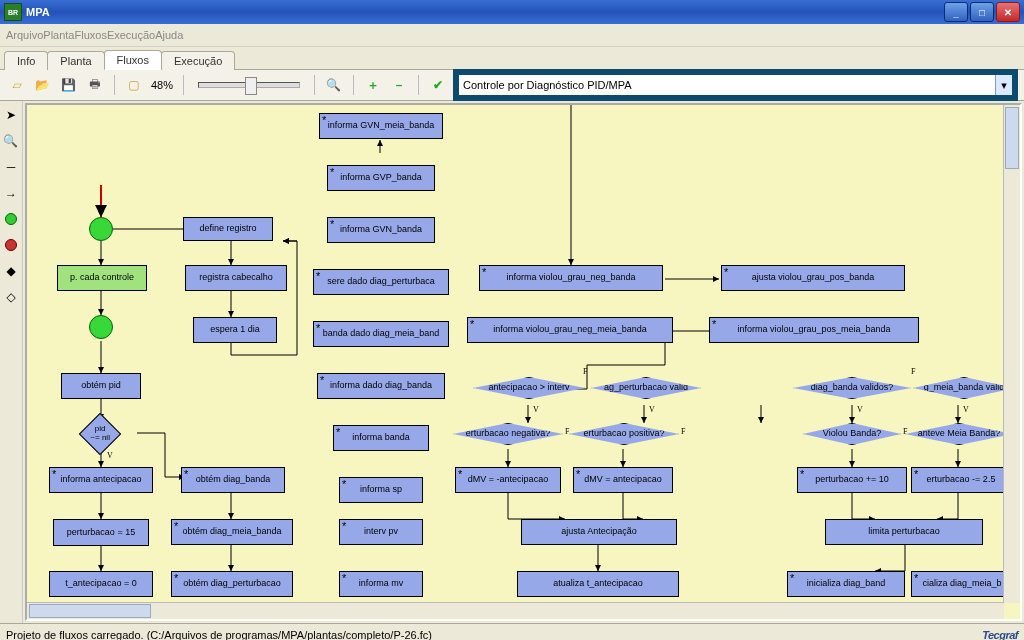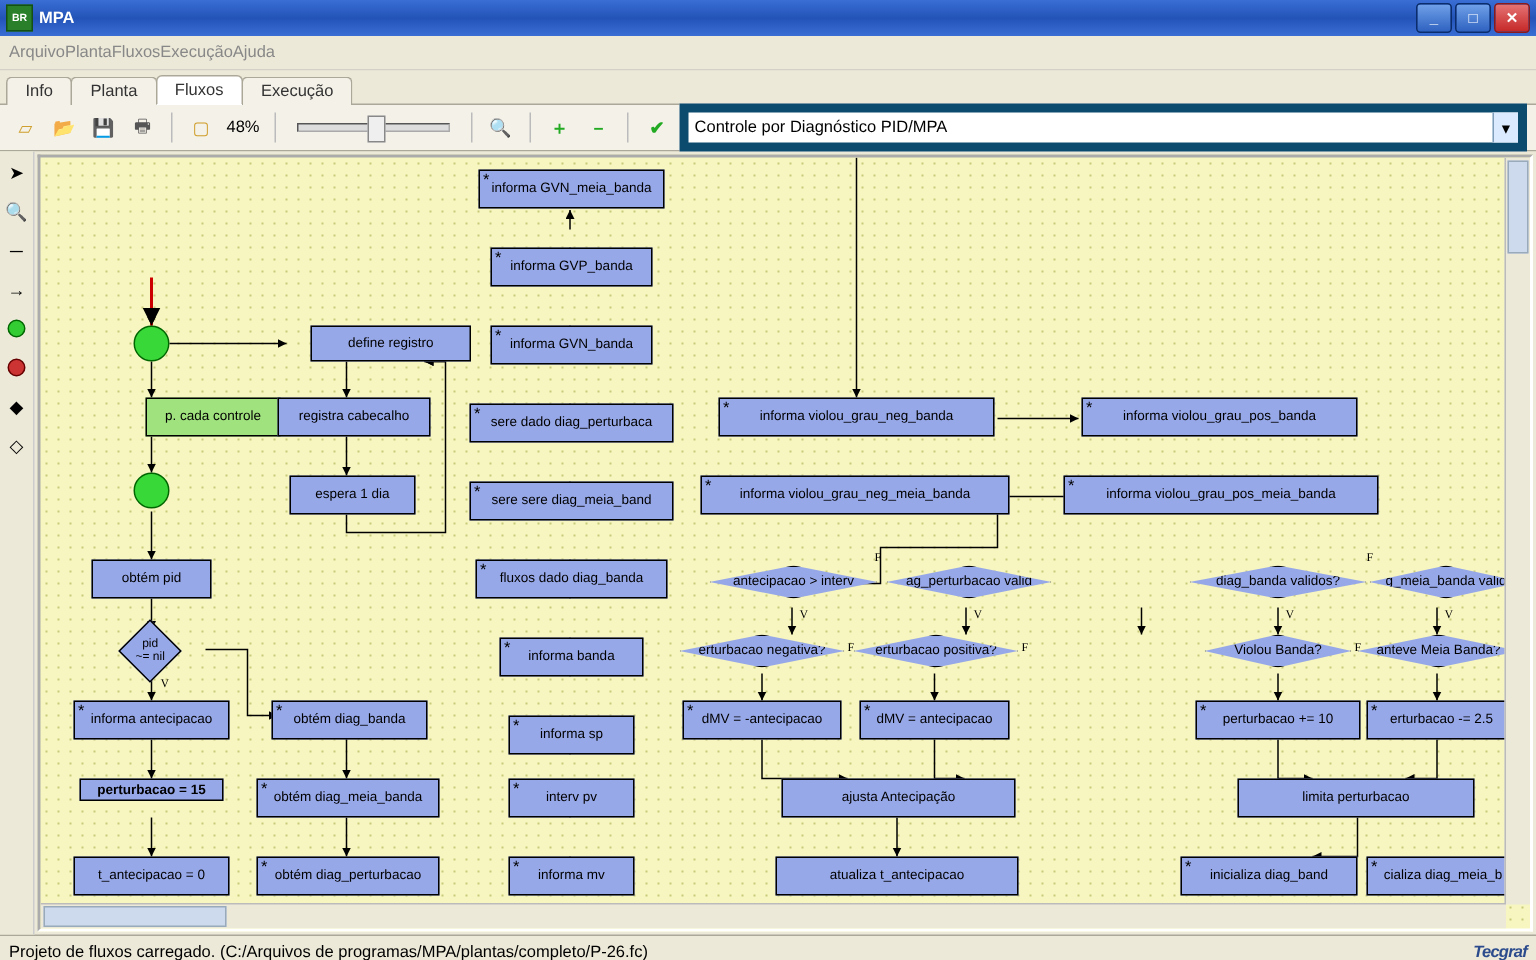--- a/index.html
+++ b/index.html
@@ -31,21 +31,21 @@
   .sidetools{width:22px;background:#ece9d8;display:flex;flex-direction:column;align-items:center;padding-top:4px;gap:6px;border-right:1px solid #ccc;}
   .stool{width:18px;height:18px;display:flex;align-items:center;justify-content:center;font-size:12px;border:1px solid transparent;}
   .canvaswrap{flex:1;position:relative;border:2px inset #fff;margin:2px;background:radial-gradient(circle,#c9c97a 0.5px,transparent 0.5px) 0 0/8px 8px,#f7f6c0;overflow:hidden;}
   .scroll-v{position:absolute;right:0;top:0;bottom:16px;width:16px;background:#ece9d8;border-left:1px solid #bbb;}
   .scroll-v .thumb{position:absolute;top:2px;left:1px;right:1px;height:60px;background:#cdd9ec;border:1px solid #9ab;}
   .scroll-h{position:absolute;left:0;right:16px;bottom:0;height:16px;background:#ece9d8;border-top:1px solid #bbb;}
   .scroll-h .thumb{position:absolute;left:2px;top:1px;bottom:1px;width:120px;background:#cdd9ec;border:1px solid #9ab;}
   
   .node{position:absolute;box-sizing:border-box;display:flex;align-items:center;justify-content:center;text-align:center;padding:2px 4px;font-size:9px;line-height:1.1;font-family:"Segoe Script","Comic Sans MS",Arial;}
   .box{background:#97a8e8;border:1px solid #000;}
-  .gbox{background:#a0e27e;border:1px solid #000;margin-left:40px;}
+  .gbox{background:#a0e27e;border:1px solid #000;}
   .asterisk{position:absolute;left:2px;top:0;font-size:11px;font-family:Arial;}
   .circle{width:24px;height:24px;border-radius:50%;background:#39d839;border:1px solid #060;}
   .diamond{background:#97a8e8;border:1px solid #000;transform:rotate(45deg);}
   .diamond span{transform:rotate(-45deg);display:block;font-size:8px;}
   .link{position:absolute;pointer-events:none;}
   .vlabel{position:absolute;font-size:8px;font-family:"Segoe Script","Comic Sans MS";}
   
   .statusbar{height:22px;border-top:1px solid #aca899;background:#ece9d8;display:flex;align-items:center;padding:0 6px;font-size:11px;justify-content:space-between;}
   .logo{font-weight:bold;font-style:italic;color:#2b4b8c;letter-spacing:-0.5px;}
 </style>
@@ -206,28 +206,28 @@
 
     <div class="node diamond" style="left:58px;top:314px;width:30px;height:30px;">
         <span>pid ~= nil</span>
       </div>
     <div class="vlabel" style="left:80px;top:346px;">V</div>
 
     <div class="node box" style="left:22px;top:362px;width:104px;height:26px;">
         <span class="asterisk">*</span>
         <span>informa antecipacao</span>
       </div>
-    <div class="node box" style="left:26px;top:414px;width:96px;height:15px;font-weight:bold;">
+    <div class="node box" style="left:26px;top:414px;width:96px;height:27px;">
         <span>perturbacao = 15</span>
       </div>
     <div class="node box" style="left:22px;top:466px;width:104px;height:26px;">
         <span>t_antecipacao = 0</span>
       </div>
 
-    <div class="node box" style="left:180px;top:112px;width:107px;height:24px;">
+    <div class="node box" style="left:156px;top:112px;width:90px;height:24px;">
         <span>define registro</span>
       </div>
     <div class="node box" style="left:158px;top:160px;width:102px;height:26px;">
         <span>registra cabecalho</span>
       </div>
     <div class="node box" style="left:166px;top:212px;width:84px;height:26px;">
         <span>espera 1 dia</span>
       </div>
 
     <div class="node box" style="left:154px;top:362px;width:104px;height:26px;">
@@ -254,25 +254,25 @@
     <div class="node box" style="left:300px;top:112px;width:108px;height:26px;">
         <span class="asterisk">*</span>
         <span>informa GVN_banda</span>
       </div>
     <div class="node box" style="left:286px;top:164px;width:136px;height:26px;">
         <span class="asterisk">*</span>
         <span>sere dado diag_perturbaca</span>
       </div>
     <div class="node box" style="left:286px;top:216px;width:136px;height:26px;">
         <span class="asterisk">*</span>
-        <span>sere sere diag_meia_band</span>
+        <span>banda dado diag_meia_band</span>
       </div>
     <div class="node box" style="left:290px;top:268px;width:128px;height:26px;">
         <span class="asterisk">*</span>
-        <span>fluxos dado diag_banda</span>
+        <span>informa dado diag_banda</span>
       </div>
     <div class="node box" style="left:306px;top:320px;width:96px;height:26px;">
         <span class="asterisk">*</span>
         <span>informa banda</span>
       </div>
     <div class="node box" style="left:312px;top:372px;width:84px;height:26px;">
         <span class="asterisk">*</span>
         <span>informa sp</span>
       </div>
     <div class="node box" style="left:312px;top:414px;width:84px;height:26px;">
@@ -283,21 +283,21 @@
         <span class="asterisk">*</span>
         <span>informa mv</span>
       </div>
 
     <div class="node box" style="left:452px;top:160px;width:184px;height:26px;">
         <span class="asterisk">*</span>
         <span>informa violou_grau_neg_banda</span>
       </div>
     <div class="node box" style="left:694px;top:160px;width:184px;height:26px;">
         <span class="asterisk">*</span>
-        <span>informa violou_grau_pos_banda</span>
+        <span>ajusta violou_grau_pos_banda</span>
       </div>
     <div class="node box" style="left:440px;top:212px;width:206px;height:26px;">
         <span class="asterisk">*</span>
         <span>informa violou_grau_neg_meia_banda</span>
       </div>
     <div class="node box" style="left:682px;top:212px;width:210px;height:26px;">
         <span class="asterisk">*</span>
         <span>informa violou_grau_pos_meia_banda</span>
       </div>
 

